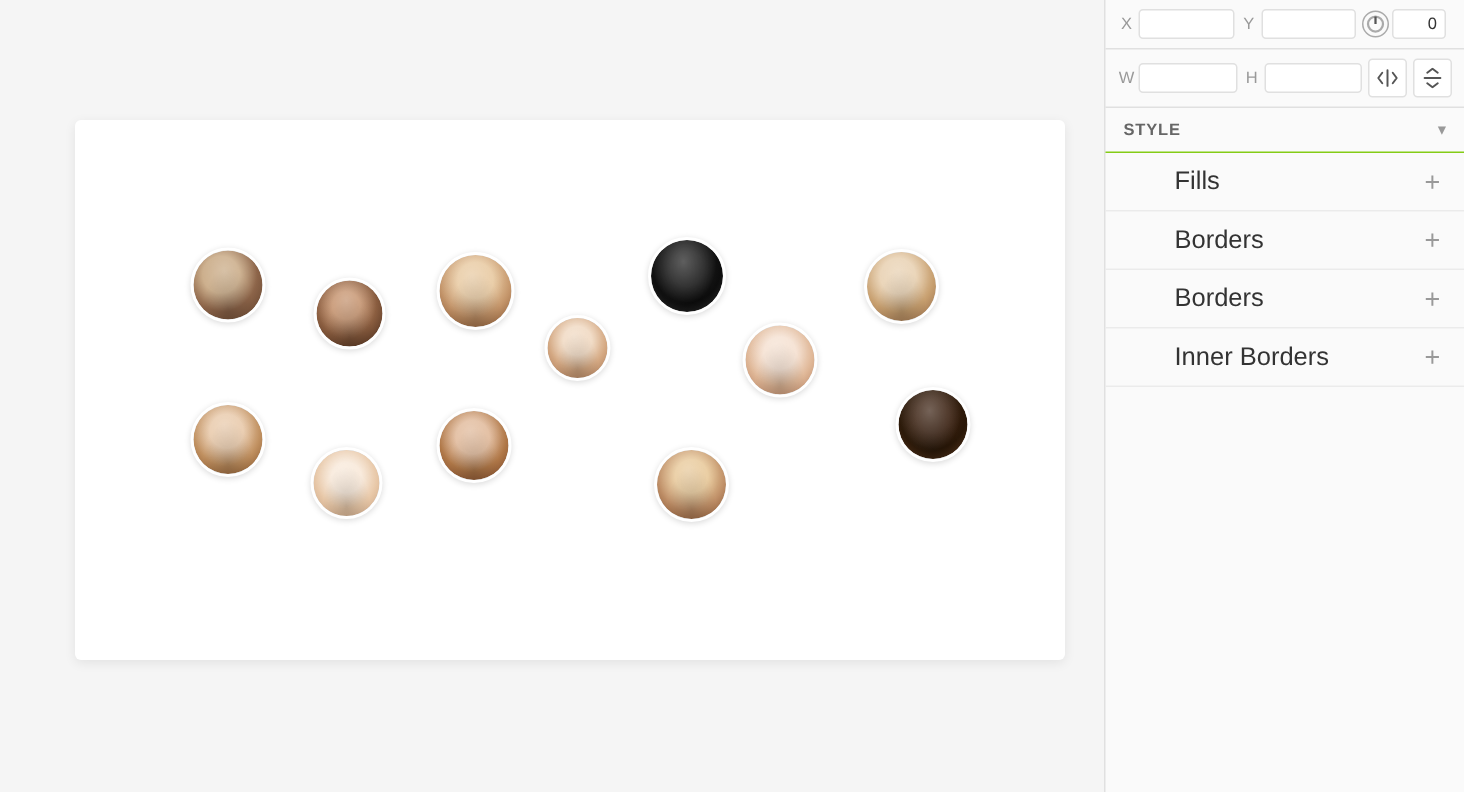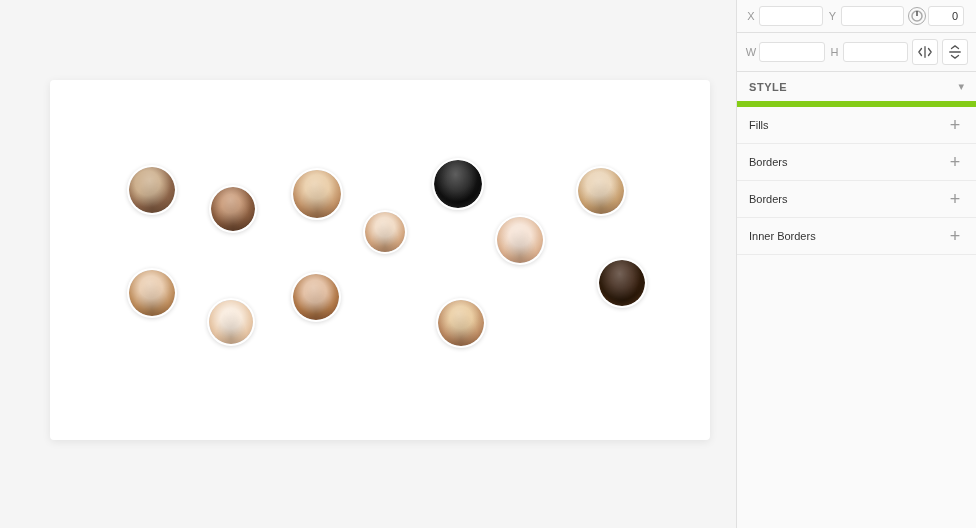--- a/index.html
+++ b/index.html
@@ -107,21 +107,21 @@
       width: 14px;
       height: 14px;
     }
 
     
     .style-header {
       display: flex;
       align-items: center;
       justify-content: space-between;
       padding: 8px 12px;
-      border-bottom: 6px solid #84cc16;
+      border-bottom: 1px solid #84cc16;
       cursor: pointer;
     }
 
     .style-header-label {
       font-size: 11px;
       font-weight: 600;
       color: #666;
       letter-spacing: 0.05em;
       text-transform: uppercase;
     }
@@ -135,22 +135,23 @@
     .style-row {
       display: flex;
       align-items: center;
       justify-content: space-between;
       padding: 9px 12px;
       border-bottom: 1px solid #ebebeb;
       cursor: pointer;
     }
 
     .style-row-label {
-      font-size: 11px;
+      font-size: 17px;
       color: #333;
+      margin-left: 34px;
     }
 
     .style-row-add {
       width: 18px;
       height: 18px;
       display: flex;
       align-items: center;
       justify-content: center;
       color: #999;
       font-size: 18px;

